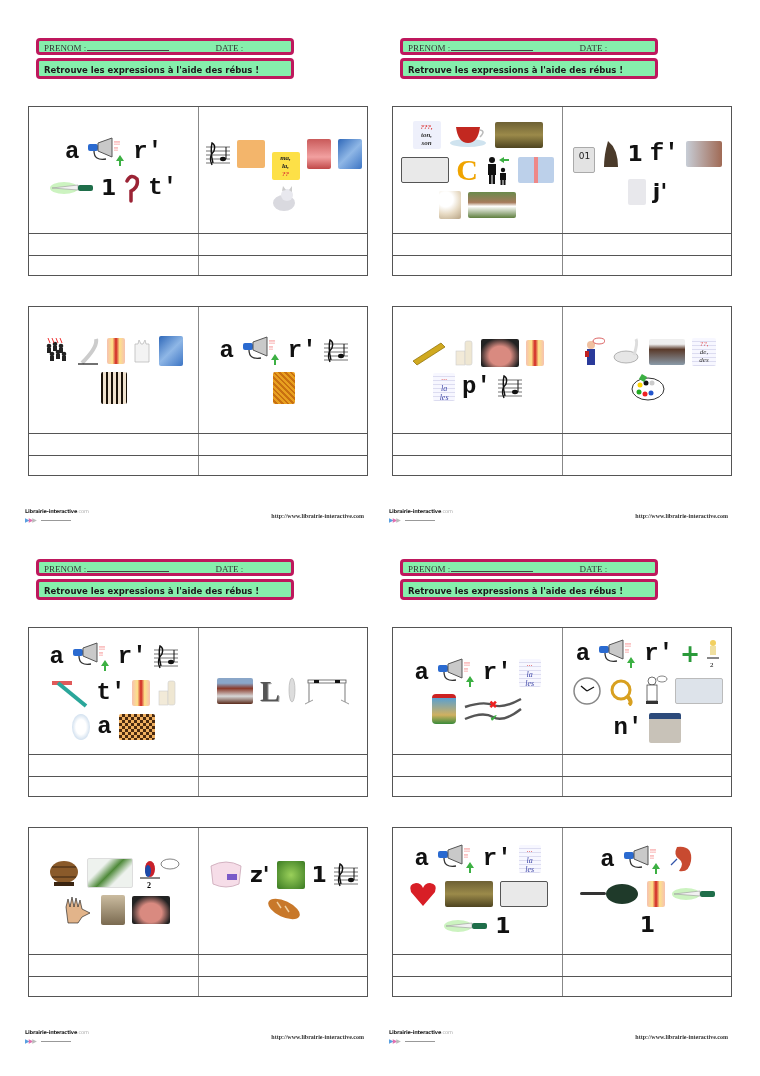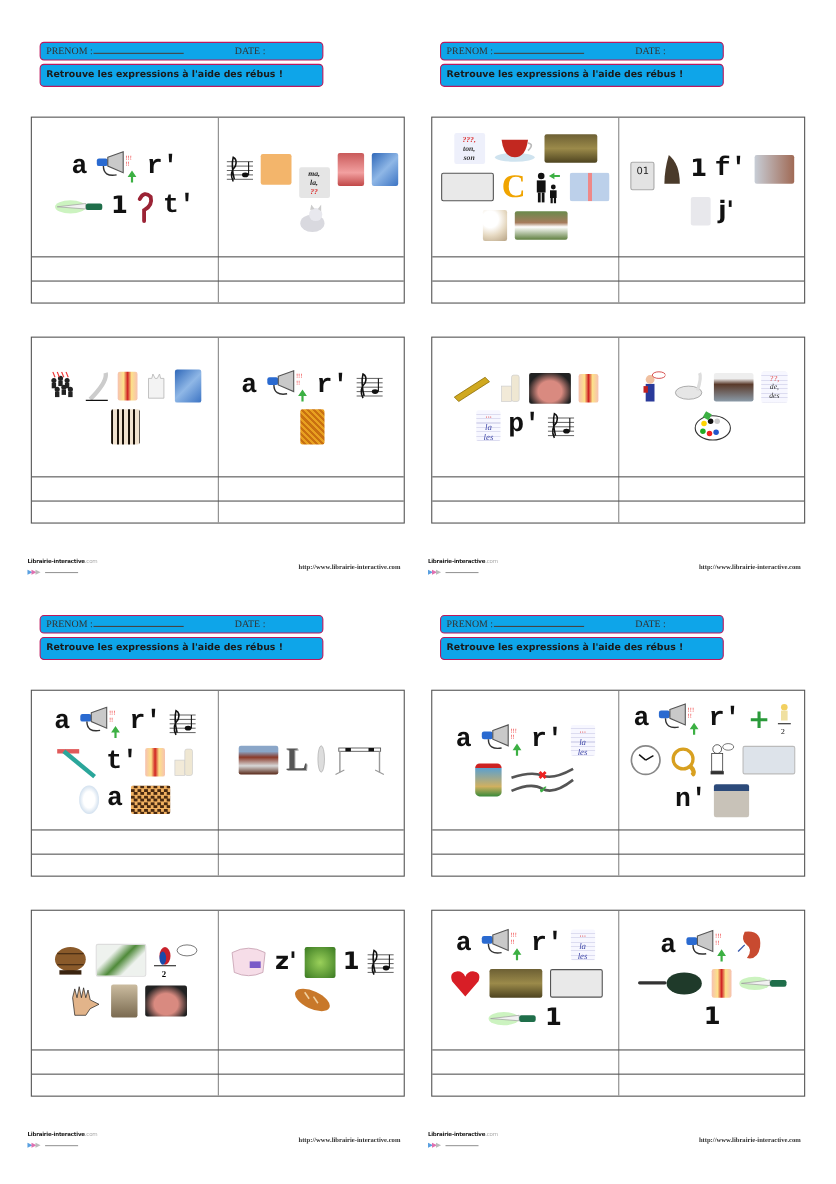--- a/index.html
+++ b/index.html
@@ -2,21 +2,21 @@
 <html><head>
 <meta charset="utf-8">
 <style>
   * { box-sizing: border-box; margin: 0; padding: 0; }
   html, body { width: 760px; height: 1076px; background: #ffffff; overflow: hidden; }
   body { position: relative; font-family: "Liberation Serif", serif; color: #111; }
 
   .sheet { position: absolute; width: 345px; }
   .hdr-box {
     position: absolute; left: 8px; width: 258px; height: 17px;
-    background: #0ea5e9; border: 1px solid #be185d; border-radius: 4px;
+    background: #86efac; border: 3px solid #be185d; border-radius: 4px;
     font-size: 9px; line-height: 15px; padding-left: 5px; color: #333;
   }
   .hdr-name { top: 0; font-family: "Liberation Serif", serif; }
   .hdr-name .lbl { display: inline-block; }
   .hdr-name .line { display: inline-block; width: 82px; border-bottom: 1px solid #444; height: 9px; vertical-align: baseline; margin-left: 1px; }
   .hdr-name .date { display: inline-block; margin-left: 44px; }
   .hdr-name .line2 { display: inline-block; width: 102px; border-bottom: 1px solid #444; height: 9px; margin-left: 1px; }
   .hdr-title { top: 20px; height: 21px; line-height: 19px; font-family: "DejaVu Sans", sans-serif; font-size: 8.5px; font-weight: bold; color: #1a1a1a; }
 
   .grid {
@@ -108,21 +108,21 @@
               </g>
               <path d="M6 24 Q2 16 8 10 Q10 4 6 2 Q4 10 7 22" stroke="#111" stroke-width="1.4" fill="none"></path>
               <ellipse cx="17" cy="18" rx="3" ry="2.2" fill="#111"></ellipse>
               <line x1="20" y1="18" x2="20" y2="6" stroke="#111" stroke-width="1"></line>
             </svg>
           </span>
           <span class="rebus-icon" style="display:inline-flex;align-items:center;">
             <span class="pic sq" style="background:#f3b56b"></span>
           </span>
           <span class="rebus-icon" style="display:inline-flex;align-items:center;">
-            <span class="pic sq" style="background:#e5e5e5;font:bold italic 7px 'Liberation Serif',serif;color:#222;line-height:8px;text-align:center;padding-top:2px;margin-top:24px;">ma,<br>la,<br><span style="color:#d33">??</span></span>
+            <span class="pic sq" style="background:#fde047;font:bold italic 7px 'Liberation Serif',serif;color:#222;line-height:8px;text-align:center;padding-top:2px;margin-top:24px;">ma,<br>la,<br><span style="color:#d33">??</span></span>
           </span>
           <span class="rebus-icon" style="display:inline-flex;align-items:center;">
             <span class="pic tile" style="background:linear-gradient(#c95a5a,#f2a0a0 60%,#c14848)"></span>
           </span>
           <span class="rebus-icon" style="display:inline-flex;align-items:center;">
             <span class="pic tile" style="background:linear-gradient(135deg,#2f68b9,#8fb7e6 50%,#3c74c4)"></span>
           </span>
         </div>
         <div class="row">
           <span class="rebus-icon" style="display:inline-flex;align-items:center;">

